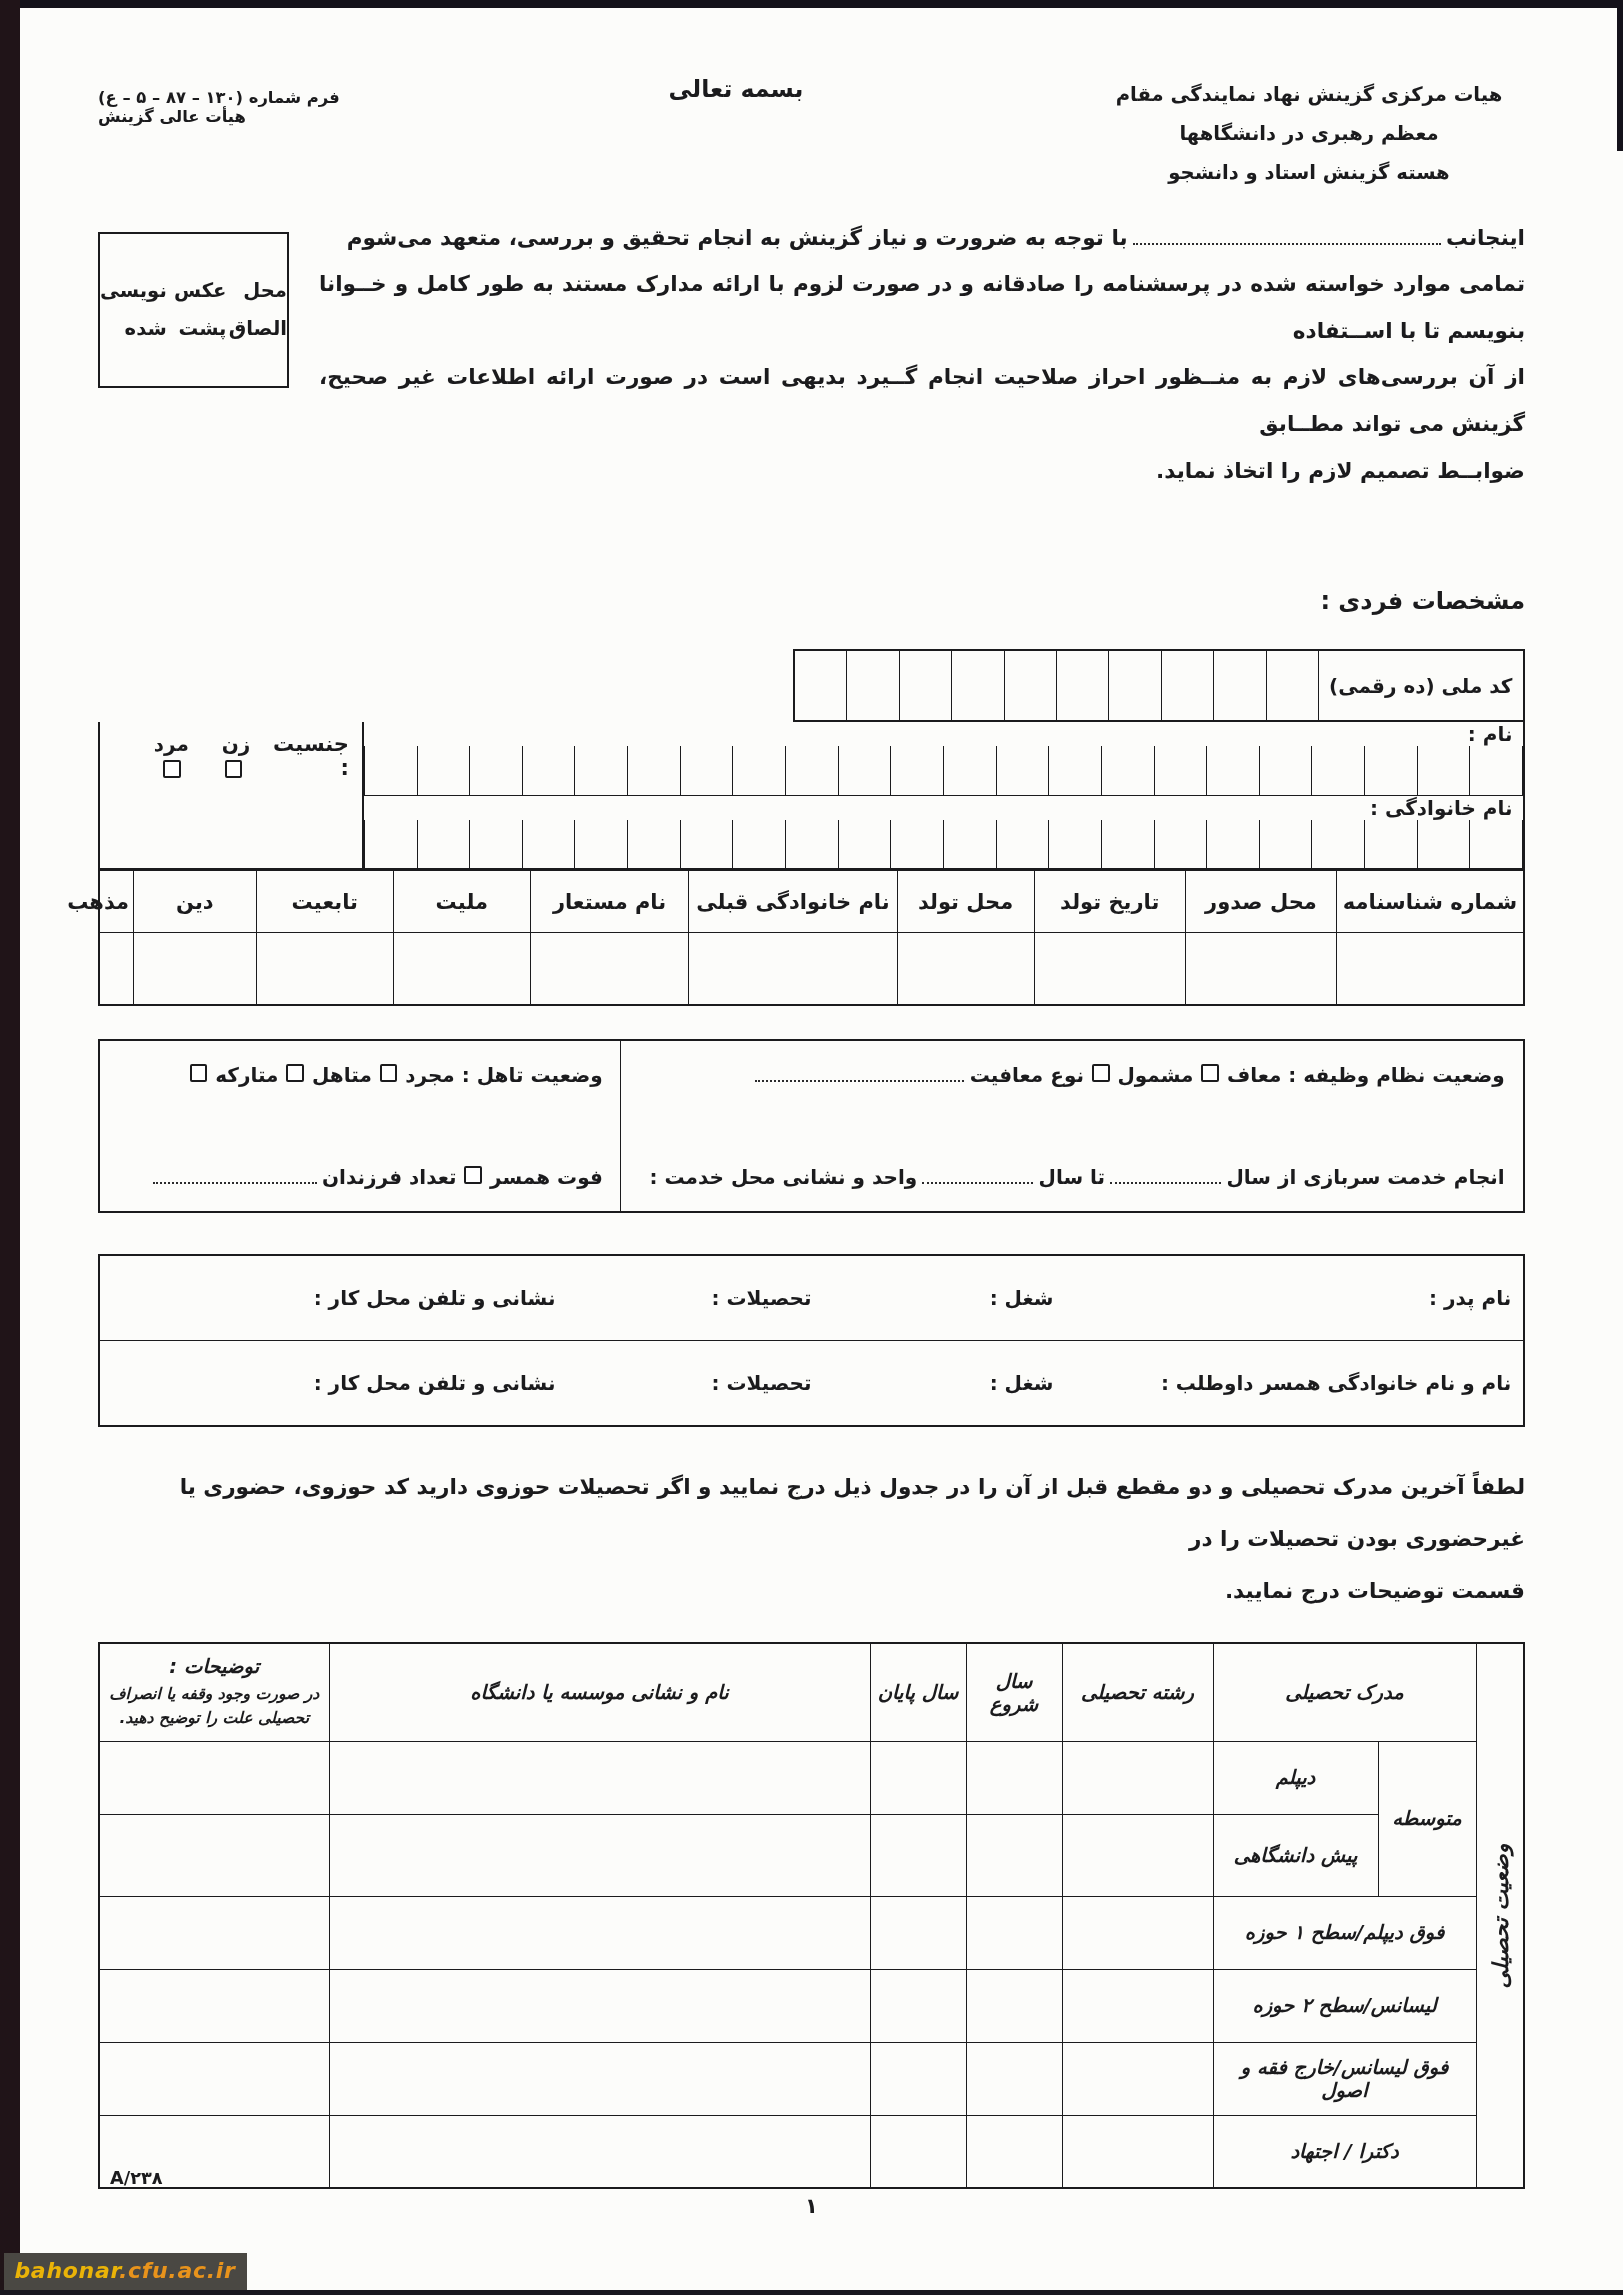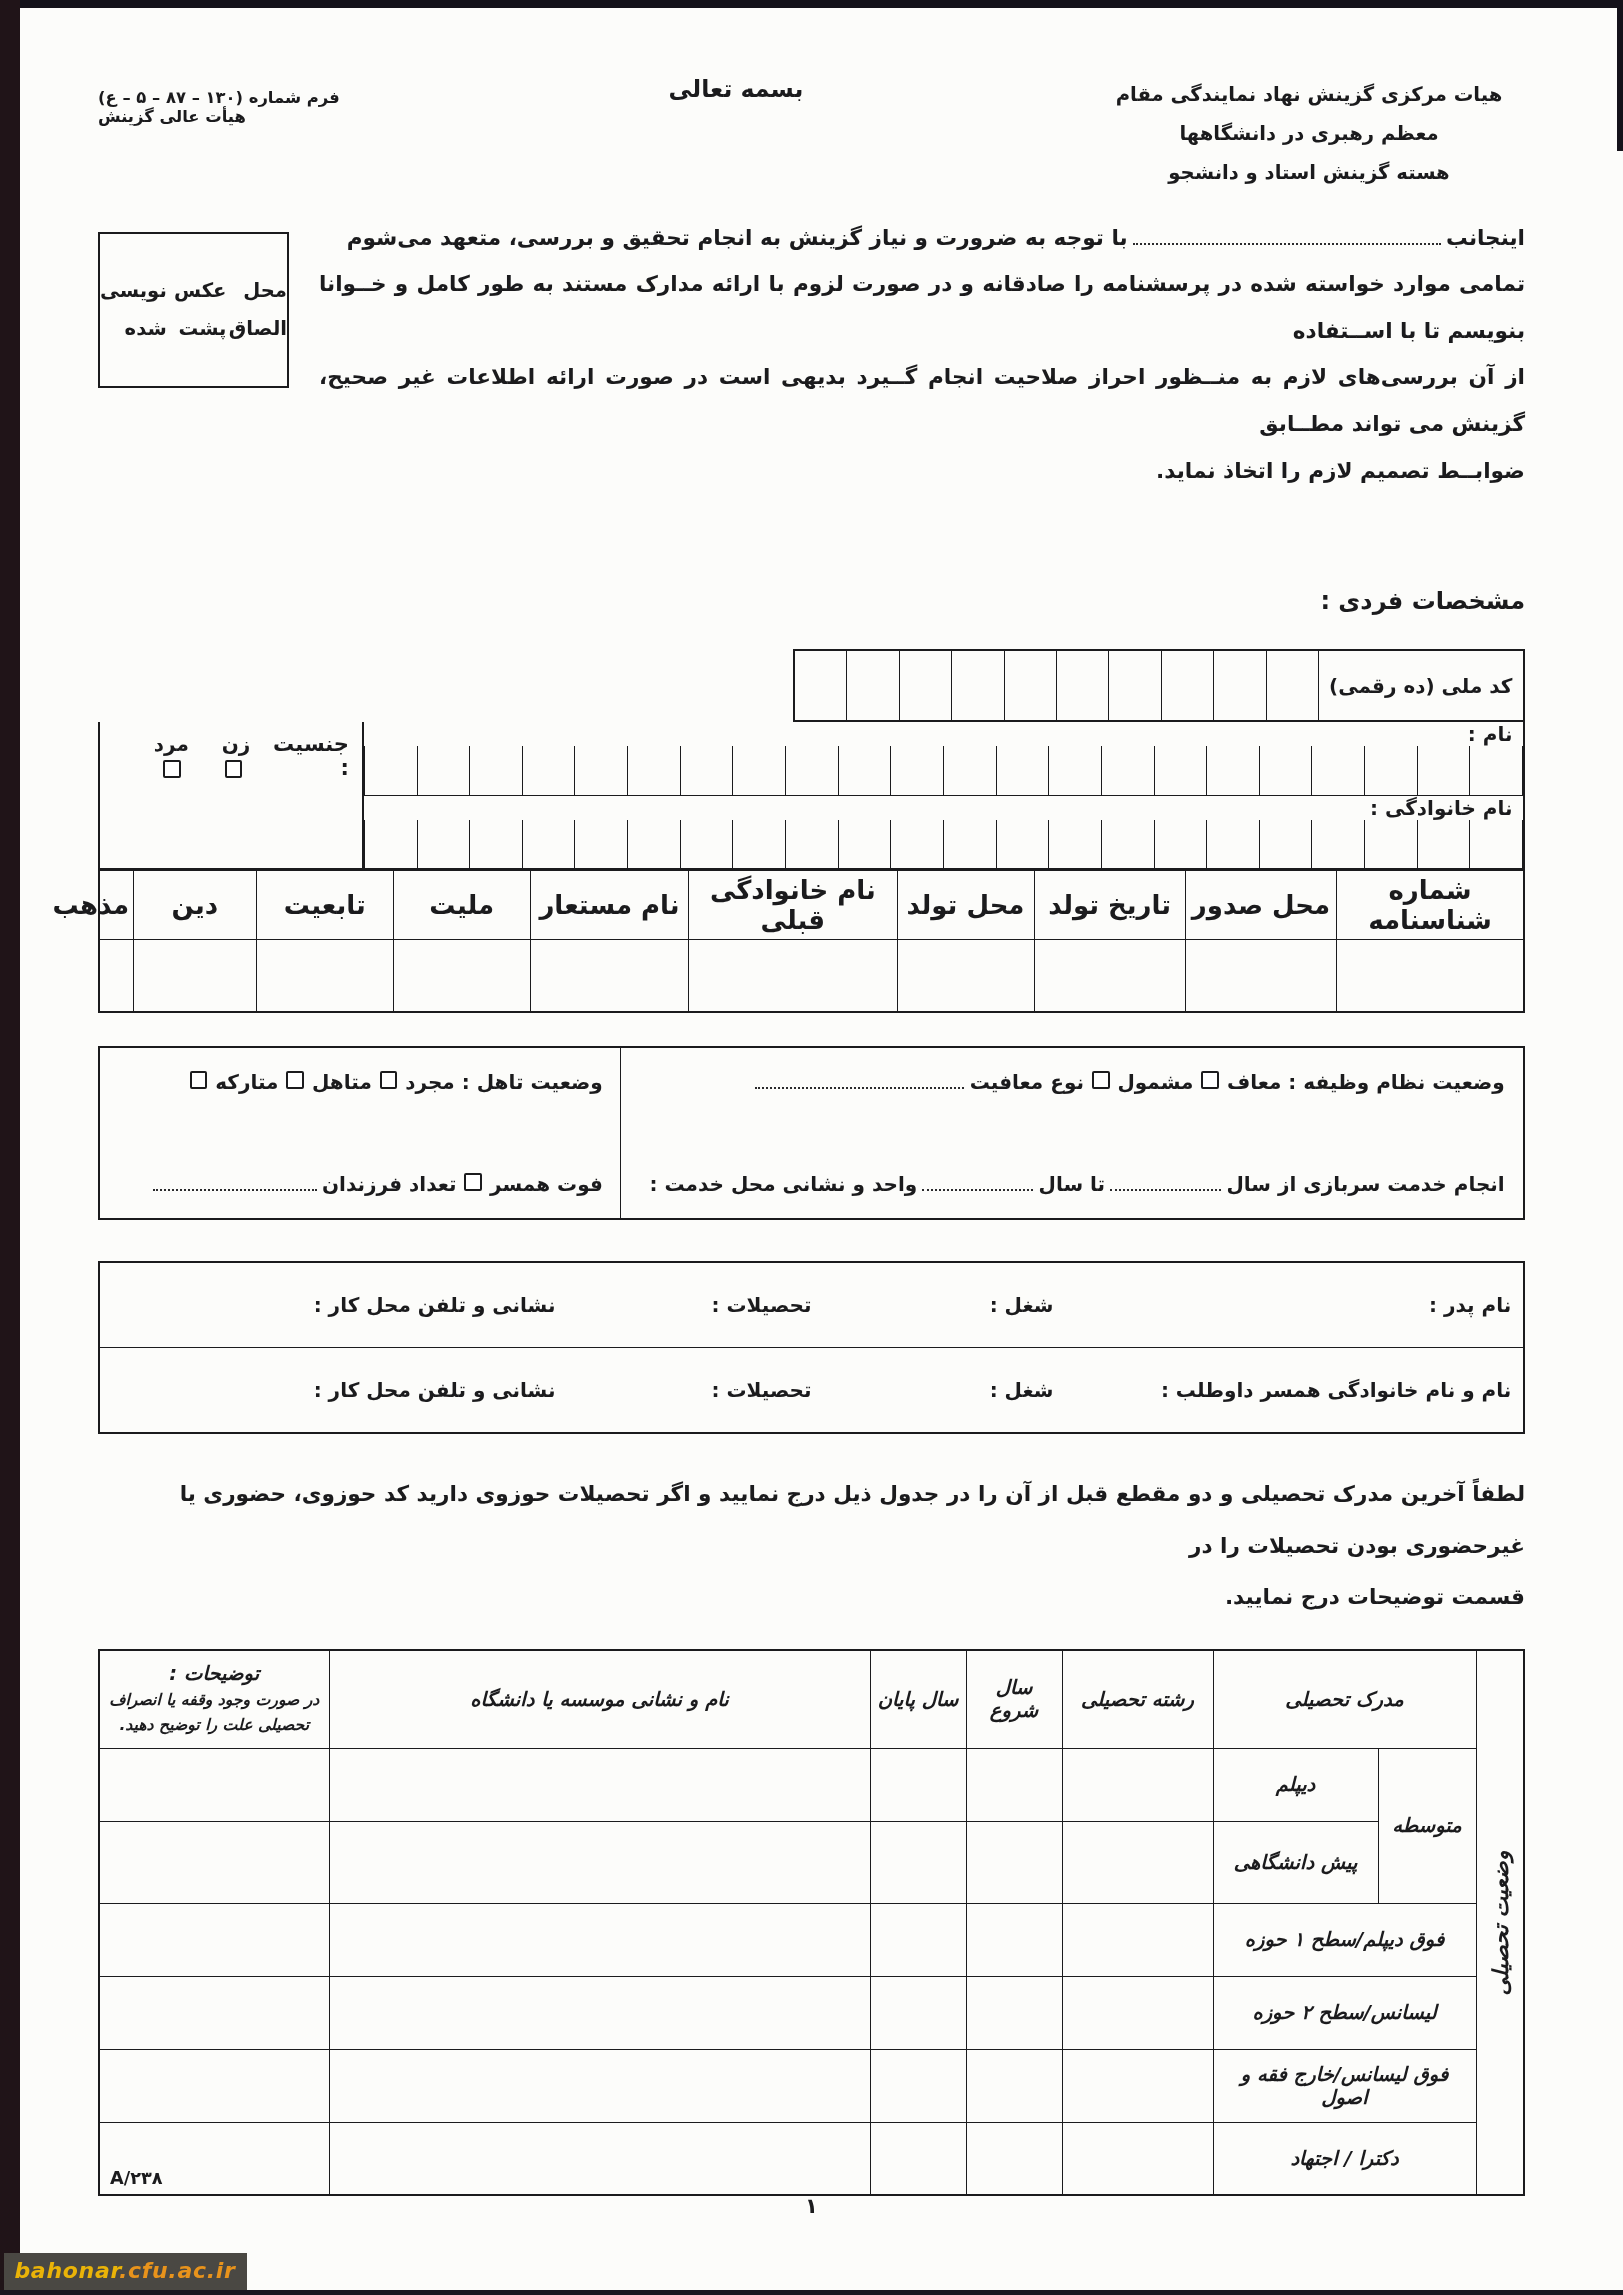--- a/index.html
+++ b/index.html
@@ -41,21 +41,21 @@
   .midrows{flex:1;display:flex;flex-direction:column;}
   .midrow{display:flex;height:73px;box-sizing:border-box;flex-direction:column;}
   .midrow+.midrow{border-top:1.6px solid #1b1b1d;}
   .midrow .lab{width:204px;display:flex;align-items:center;padding-right:10.5px;box-sizing:border-box;font-size:20px;order:-1;}
   .midrow .boxes .cell:last-child{border-left:1.6px solid #1b1b1d;}
   .gender{width:264px;border-right:2px solid #1b1b1d;box-sizing:border-box;padding:9.2px 13px;display:flex;flex-direction:row;justify-content:space-between;}
   .gender-title{font-size:21px;}
   .gender-opts{display:flex;justify-content:space-between;padding:0 7.9px 10.5px 7.9px;font-size:20px;}
   .cb{display:inline-block;width:17.7px;height:17.7px;border:2px solid #1b1b1d;border-radius:2px;vertical-align:middle;margin:0 7.9px;box-sizing:border-box;background:#fff;}
   table.ptable{width:100%;border-collapse:collapse;table-layout:fixed;}
-  table.ptable td{border:1.6px solid #1b1b1d;text-align:center;font-size:26px;padding:3.9px;}
+  table.ptable td{border:1.6px solid #1b1b1d;text-align:center;font-size:21px;padding:3.9px;}
   table.ptable{border:2.3px solid #1b1b1d;}
   tr.phead{height:62px;}
   tr.pempty{height:72px;}
 
   
   .mil{display:flex;border:2.3px solid #1b1b1d;box-sizing:border-box;margin-top:33px;height:174px;}
   .mil-right{flex:1.58;padding:22px 18.3px;box-sizing:border-box;display:flex;flex-direction:column;justify-content:space-between;font-size:20px;}
   .mil-left{flex:1;border-right:1.6px solid #1b1b1d;padding:22px 17px;box-sizing:border-box;display:flex;flex-direction:column;justify-content:space-between;font-size:20px;}
   .dotline{display:flex;align-items:baseline;white-space:nowrap;}
   .dots{display:inline-block;height:6.5px;border-bottom:2.6px dotted #2a2a2c;margin:0 5.2px;}

